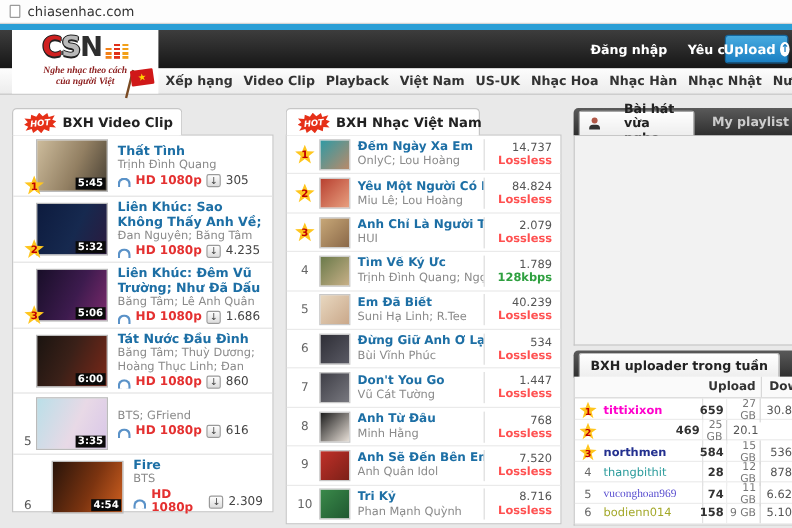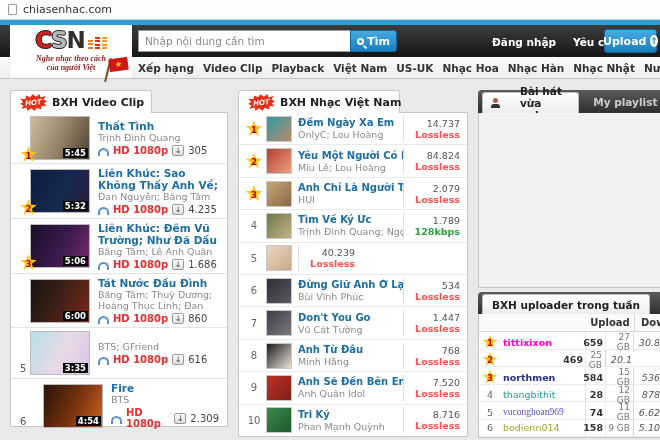--- a/index.html
+++ b/index.html
@@ -127,21 +127,21 @@
   .uhead .hu { text-align:center; font-size:10px; font-weight:bold; color:#333; }
   .uhead .hd2 { font-size:10px; font-weight:bold; color:#333; padding-left:6px; border-left:1px solid #d8d8d8; height:100%; display:flex; align-items:center; }
   .urow { display:grid; grid-template-columns:22px 85px 20px 28px 80px; height:17.5px; align-items:center; border-bottom:1px solid #ececec; }
   .urow .rk { display:flex; justify-content:center; font-size:9.5px; color:#666; }
   .urow .rk .star { width:15px; height:15px; }
   .urow .rk .star i { font-size:8px; }
   .urow .nm { font-size:9.5px; padding-left:2px; white-space:nowrap; overflow:hidden; border-right:1px solid #e2e2e2; height:100%; display:flex; align-items:center; cursor:pointer; }
   .urow .uc { font-size:9.5px; font-weight:bold; color:#333; text-align:right; border-right:1px solid #efefef; height:100%; display:flex; align-items:center; justify-content:flex-end; padding-right:2px; }
   .urow .ug { font-size:9px; color:#777; text-align:right; border-right:1px solid #d8d8d8; height:100%; display:flex; align-items:center; justify-content:flex-end; padding-right:3px; }
   .urow .ud { font-size:9.5px; color:#555; }
-  .urow .ud span { display:block; width:26px; text-align:right;font-style:italic; }
+  .urow .ud span { display:block; width:26px; text-align:right; }
   .u1 { color:#ff00cc; font-weight:bold; } .u2 { color:#ff8a00; font-weight:bold; } .u3 { color:#23308f; font-weight:bold; }
   .u4 { color:#2a9b9b; } .u5 { color:#5a4fd0;font-family:Liberation Serif, serif; } .u6 { color:#a3a829; }
   
   .thumb1 { background:linear-gradient(115deg,#cdbc9c,#927f62 55%,#473f33); }
   .thumb2 { background:linear-gradient(115deg,#0d1b3e,#16294f 55%,#2c1a3e); }
   .thumb3 { background:linear-gradient(115deg,#180e28,#3d1b4e 55%,#7c2a6c); }
   .thumb4 { background:linear-gradient(115deg,#1a1410,#3a2018 45%,#7c2818); }
   .thumb5 { background:linear-gradient(115deg,#badfe8,#e8d9e6 55%,#d8c6e8); }
   .thumb6 { background:linear-gradient(115deg,#28140a,#7c3410 55%,#d06020);margin-left:13px; }
   .av1 { background:linear-gradient(135deg,#2f9aa4,#b98a6a); }
@@ -184,27 +184,20 @@
       <div>của người Việt</div>
     </div>
   </div>
   <div class="flag">
     <span class="pole"></span>
     <span class="cloth">
         <span>★</span>
       </span>
   </div>
 
-  <div class="search-wrap">
-    <input class="search-input" type="text" placeholder="Nhập nội dung cần tìm" style="">
-    <div class="btn-blue search-btn">
-      <span class="mag"></span>
-      <span>Tìm</span>
-    </div>
-  </div>
 
   <div class="hdr-links">
     <span class="hdr-link">Đăng nhập</span>
     <span class="hdr-link">Yêu cầu</span>
   </div>
   <div class="btn-blue upload-btn">
     <span>Upload</span>
     <span class="up-circ">↑</span>
   </div>
 
@@ -415,20 +408,24 @@
         </span>
         <span class="sstats">
           <div class="splays">1.789</div>
           <div class="squal green">128kbps</div>
         </span>
       </div>
 
       <div class="srow">
         <span class="srank">5</span>
         <span class="sav av5"></span>
+        <span class="stext">
+          <div class="stitle">Em Đã Biết</div>
+          <div class="sartist">Suni Hạ Linh; R.Tee</div>
+        </span>
         <span class="sstats">
           <div class="splays">40.239</div>
           <div class="squal">Lossless</div>
         </span>
       </div>
 
       <div class="srow">
         <span class="srank">6</span>
         <span class="sav av6"></span>
         <span class="stext">

